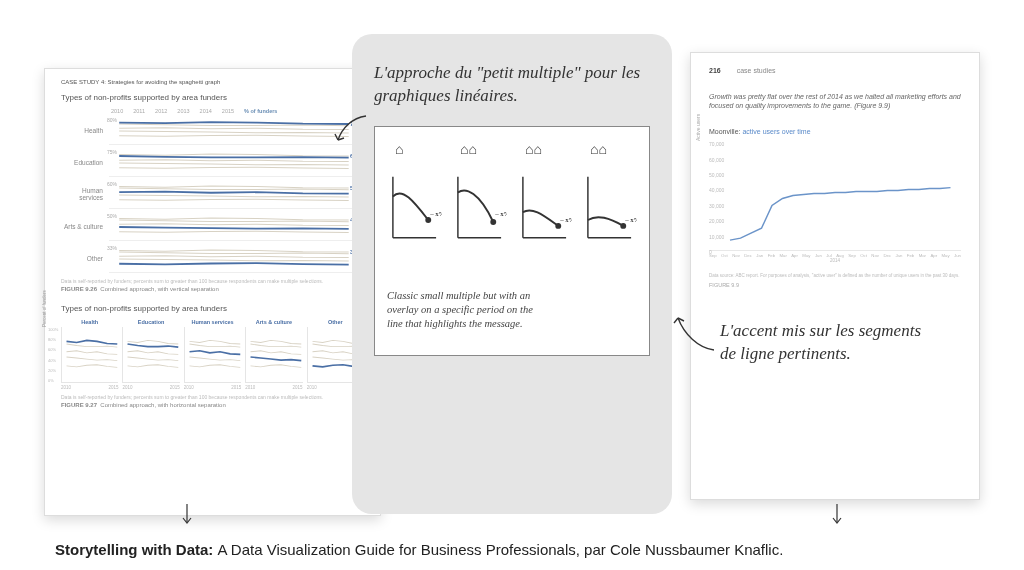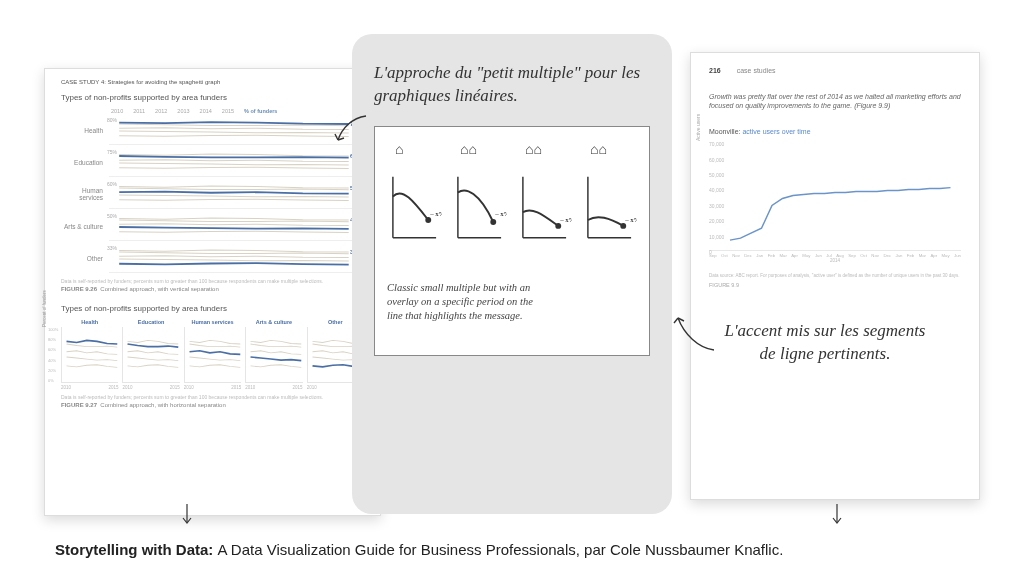--- a/index.html
+++ b/index.html
@@ -80,21 +80,21 @@
   .sketch-cell { width: 22%; display: flex; flex-direction: column; }
   .sketch-icon { height: 26px; font-size: 14px; text-align: left; padding-left: 8px; color: #333; }
   .sketch-plot { flex: 1; position: relative; }
   .sketch-plot svg { position: absolute; inset: 0; }
   .sketch-caption {
     font-family: 'Segoe Script', 'Comic Sans MS', cursive;
     font-style: italic;
     font-size: 10.5px;
     color: #444;
     line-height: 1.35;
-    margin-top: 20px;
+    margin-top: 28px;
     max-width: 150px;
   }
 
   
   .right-page {
     left: 690px;
     top: 52px;
     width: 290px;
     height: 448px;
     padding: 14px 18px;
@@ -116,21 +116,20 @@
   .right-annot {
     position: absolute;
     left: 720px;
     top: 320px;
     width: 210px;
     font-family: 'Segoe Script', 'Comic Sans MS', cursive;
     font-style: italic;
     font-size: 17px;
     color: #333;
     line-height: 1.35;
-    text-align: center;
   }
 
   
   .footer-caption {
     position: absolute;
     left: 55px;
     bottom: 12px;
     font-size: 15px;
     color: #222;
   }

